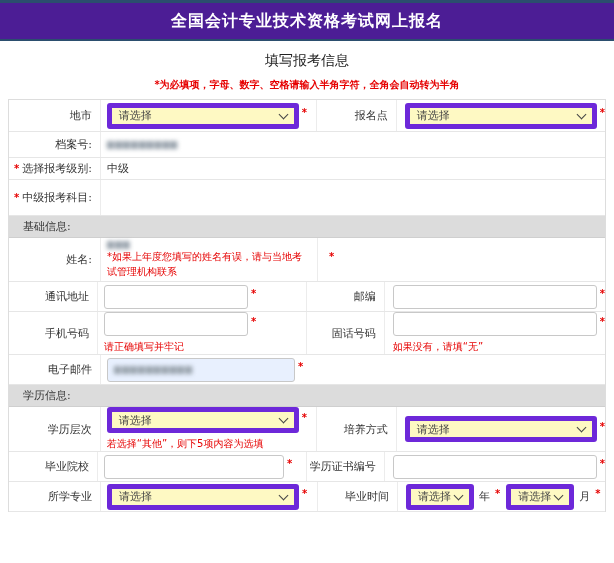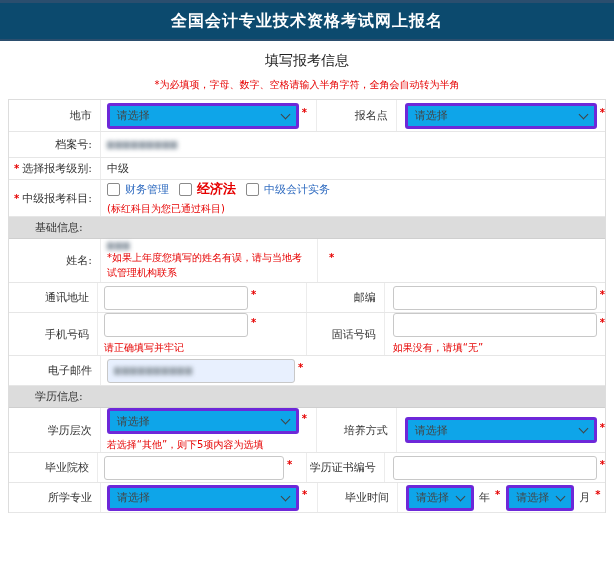--- a/index.html
+++ b/index.html
@@ -3,45 +3,45 @@
 <meta charset="utf-8">
 <style>
   html,body{margin:0;padding:0}
   body{
     width:614px;height:563px;overflow:hidden;background:#fff;
     font-family:"DejaVu Sans","Liberation Sans",sans-serif;
     -webkit-font-smoothing:antialiased;
   }
   
   .topbar{
-    height:36px;background:#0c4a6e;border-top:3px solid #2b4e6e;border-bottom:2px solid #2b4e6e;
+    height:36px;background:#4c1d95;border-top:3px solid #2b4e6e;border-bottom:2px solid #2b4e6e;
     display:flex;align-items:center;justify-content:center;
   }
   .topbar span{color:#fff;font-size:16px;font-weight:bold;letter-spacing:1px}
   
   .page-title{text-align:center;font-size:14px;font-weight:normal;color:#222;margin-top:11px}
-  .page-note{text-align:center;font-size:10px;font-weight:normal;color:#e60000;margin-top:8px;margin-bottom:7px}
+  .page-note{text-align:center;font-size:10px;font-weight:bold;color:#e60000;margin-top:8px;margin-bottom:7px}
   
   .tbl{margin:0 8px;border:1px solid #ddd;border-bottom:none;background:#fff}
   .row{display:flex;align-items:stretch;border-bottom:1px solid #e6e6e6;font-size:11px;color:#333}
   .cell{display:flex;align-items:center;box-sizing:border-box}
   .l1{width:92px;justify-content:flex-end;text-align:right;padding-right:8px;border-right:1px solid #ececec}
   .f1{width:216px;padding-left:6px}
   .l2{width:80px;justify-content:flex-end;padding-right:8px;border-left:1px solid #ececec}
   .f2{flex:1;padding-left:8px;border-left:1px solid #ececec}
   .fwide{flex:1;padding-left:6px}
   .vcol{flex-direction:column;align-items:flex-start;justify-content:center}
   
   .h32{min-height:31px}.h26{min-height:25px}.h22{min-height:21px}.h36{min-height:35px}
   .h44{min-height:43px}.h30{min-height:29px}.h40{min-height:39px}
   
   .sec{background:#dcdcdc;border-bottom:1px solid #cfcfcf;min-height:21px;display:flex;align-items:center;
-       padding-left:26px;font-size:11px;color:#333}
-  
-  .sel{height:26px;border:3px solid #6d28d9;border-radius:3px;background:#0ea5e9;display:flex;align-items:center;
+       padding-left:14px;font-size:11px;color:#333}
+  
+  .sel{height:26px;border:5px solid #6d28d9;border-radius:3px;background:#fef9c3;display:flex;align-items:center;
        justify-content:space-between;padding:0 7px;color:#444;box-sizing:border-box;width:192px;cursor:default}
   .sel-sm{width:68px}
   .chev{width:6px;height:6px;border-left:1.5px solid #444;border-bottom:1.5px solid #444;
         transform:rotate(-45deg);margin-top:-3px;flex:none;margin-left:4px}
   .inp{height:24px;border:1px solid #c8c8c8;border-radius:3px;background:#fff;box-sizing:border-box;
        width:144px;padding:0 6px;font-size:11px;color:#333;outline:none}
   .inp-w{width:204px}
   .inp-filled{height:24px;border:1px solid #c8c8c8;border-radius:3px;background:#e8f0fe;box-sizing:border-box;
        width:188px;padding:0 6px;display:flex;align-items:center}
   .req{color:#e60000;font-size:10px;font-weight:bold;margin-left:3px;position:relative;top:-3px}
@@ -103,37 +103,20 @@
       <span>选择报考级别:</span>
     </div>
     <div class="cell fwide">中级</div>
   </div>
 
   <div class="row h36">
     <div class="cell l1">
       <span class="req-pre">*</span>
       <span>中级报考科目:</span>
     </div>
-    <div class="cell fwide vcol">
-      <div style="display:flex;align-items:center">
-        <span class="cbgroup">
-          <span class="cb"></span>
-          <span class="sub-blue">财务管理</span>
-        </span>
-        <span class="cbgroup">
-          <span class="cb"></span>
-          <span class="sub-red">经济法</span>
-        </span>
-        <span class="cbgroup">
-          <span class="cb"></span>
-          <span class="sub-blue">中级会计实务</span>
-        </span>
-      </div>
-      <div class="note-red gap6">(标红科目为您已通过科目)</div>
-    </div>
   </div>
 
   <div class="sec">基础信息:</div>
 
   <div class="row h44">
     <div class="cell l1">姓名:</div>
     <div class="cell f1 vcol">
       <span class="redacted">▆▆▆</span>
       <div class="note-red" style="width:198px">*如果上年度您填写的姓名有误，请与当地考试管理机构联系</div>
     </div>

